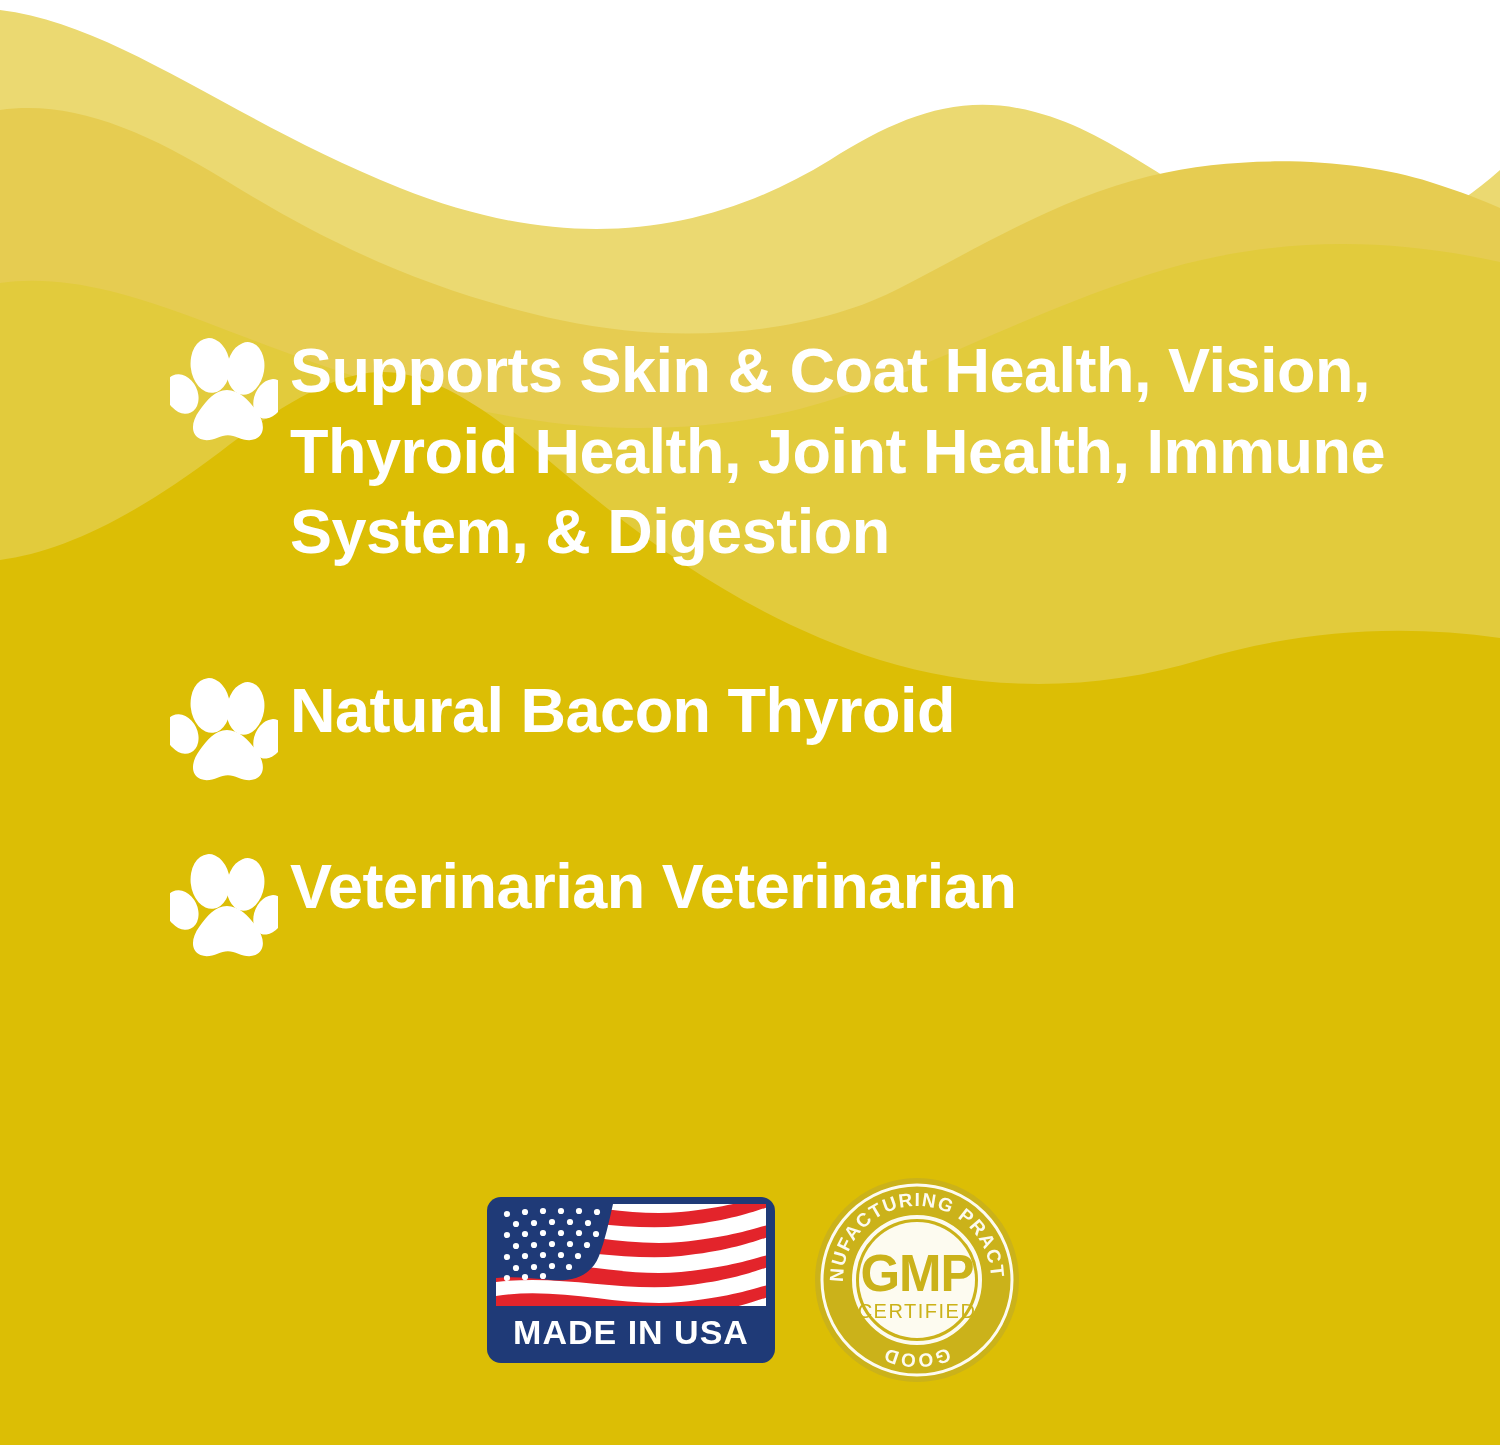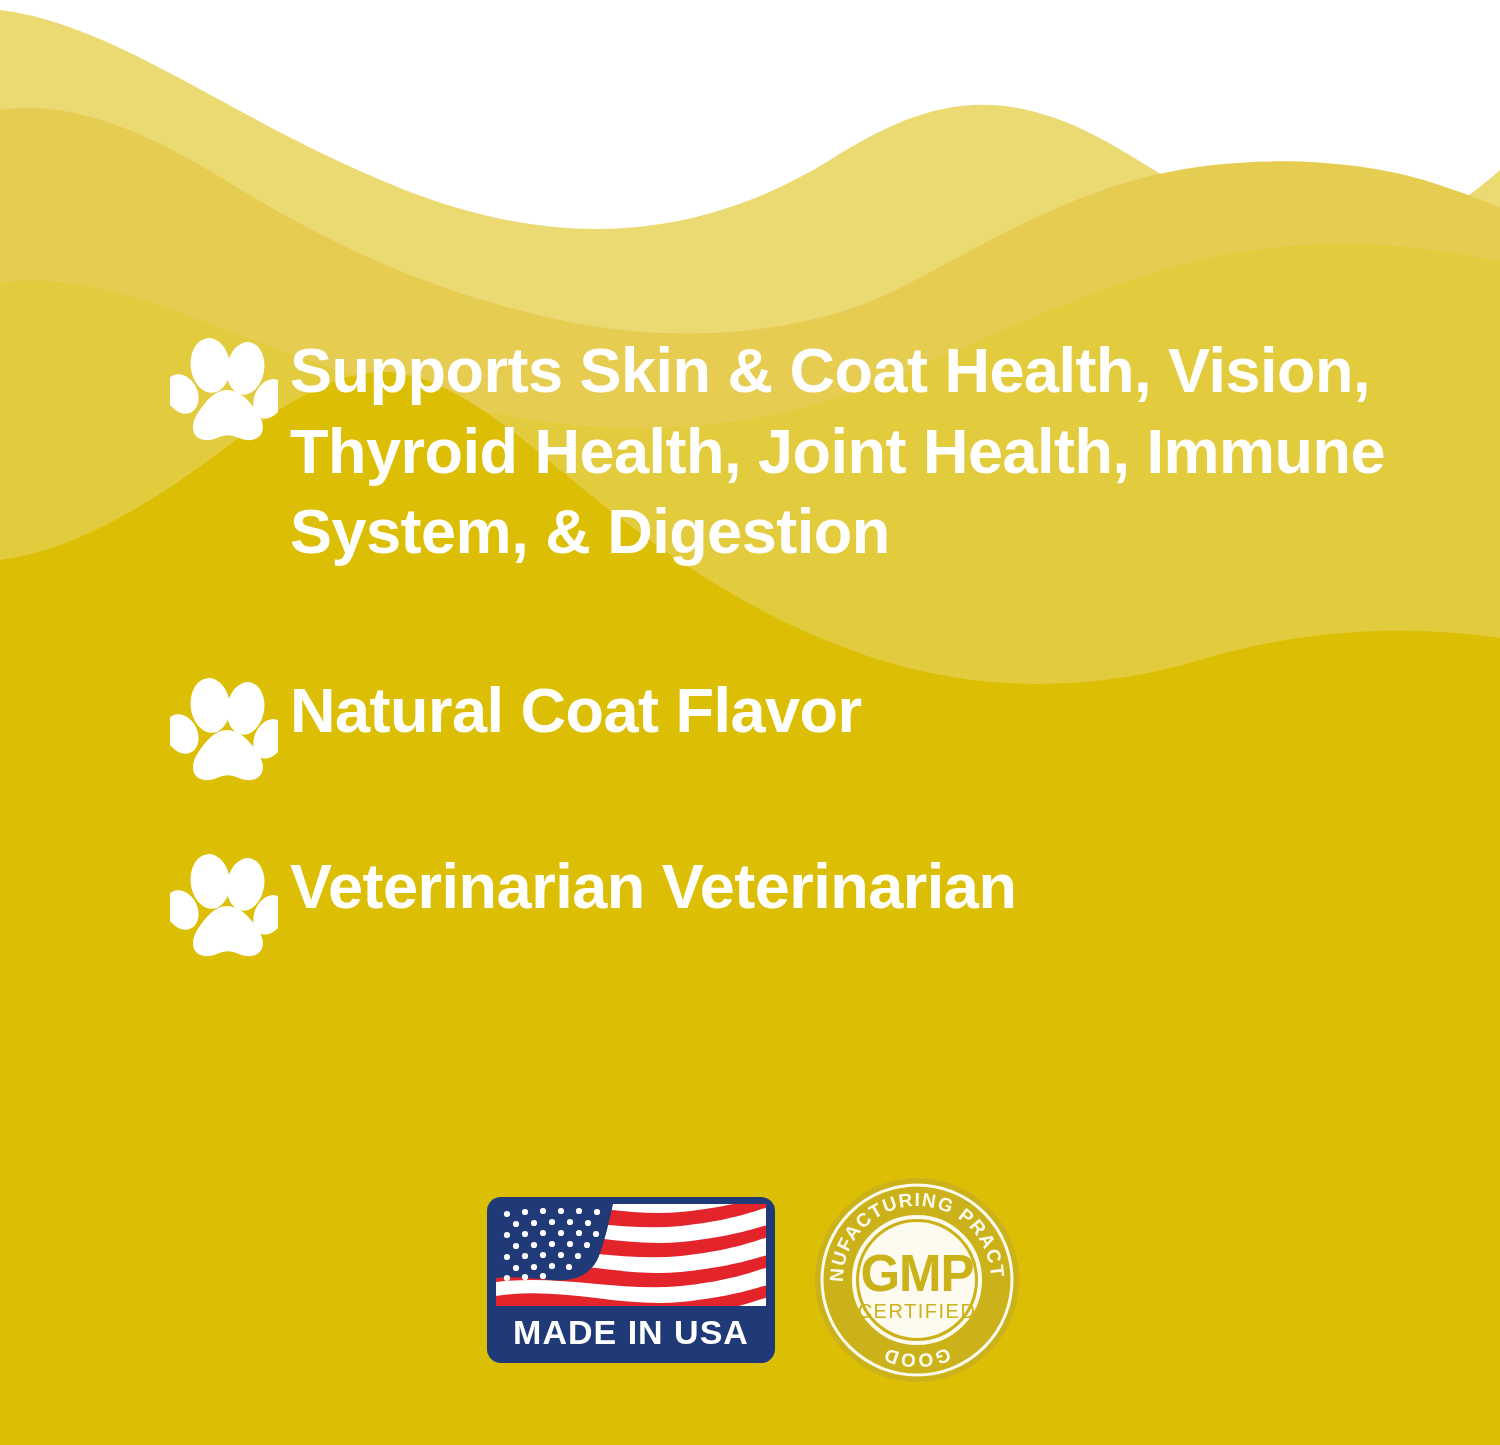--- a/index.html
+++ b/index.html
@@ -165,21 +165,21 @@
             <ellipse cx="101" cy="62" rx="15" ry="21" fill="#ffffff" transform="rotate(24 101 62)"></ellipse>
             <path fill="#ffffff" d="M58,53
                      C 70,53 80,63 88,74
                      C 97,86 97,99 87,103
                      C 76,107 68,99 59,99
                      C 50,99 42,107 31,103
                      C 21,99 21,86 30,74
                      C 38,63 46,53 58,53 Z"></path>
           </svg>
         </div>
-        <div class="bullet-text">Natural Coat Flavor</div>
+        <div class="bullet-text">Natural Bacon Thyroid</div>
       </div>
 
       <div class="bullet-row" id="row-3">
         <div class="paw-cell">
           <svg class="paw-icon" viewBox="0 0 110 106">
             <ellipse cx="41" cy="28" rx="20" ry="28" fill="#ffffff" transform="rotate(-6 41 28)"></ellipse>
             <ellipse cx="77" cy="31" rx="19" ry="27" fill="#ffffff" transform="rotate(9 77 31)"></ellipse>
             <ellipse cx="12" cy="57" rx="16" ry="21" fill="#ffffff" transform="rotate(-26 12 57)"></ellipse>
             <ellipse cx="101" cy="62" rx="15" ry="21" fill="#ffffff" transform="rotate(24 101 62)"></ellipse>
             <path fill="#ffffff" d="M58,53

